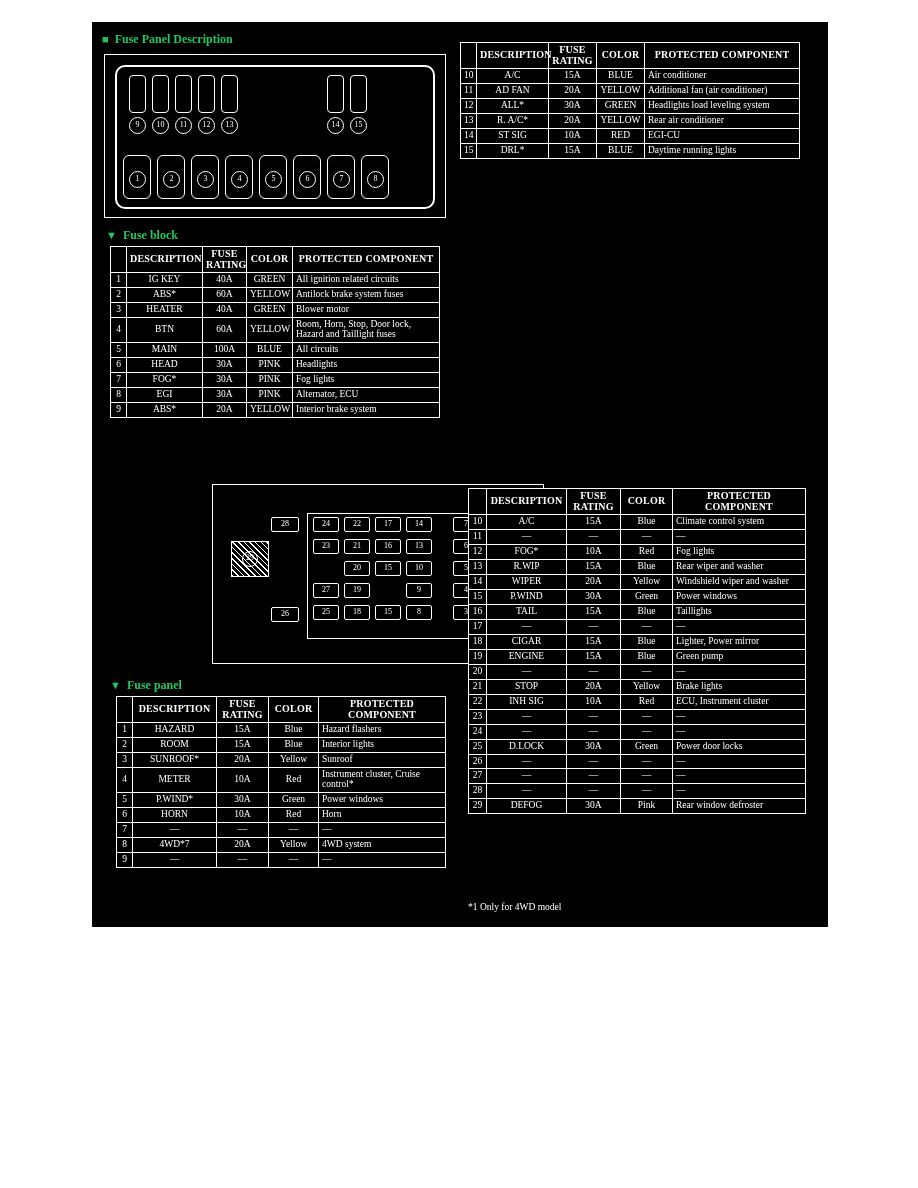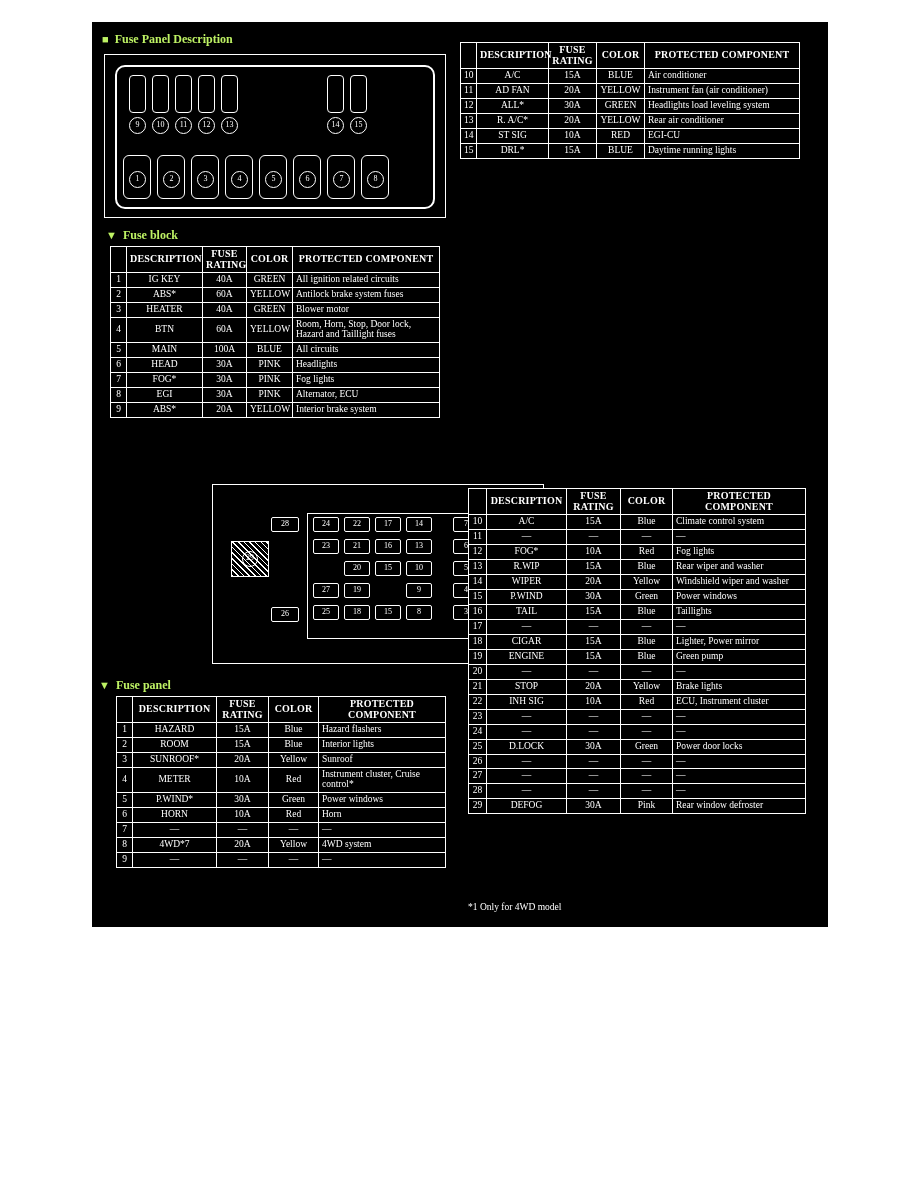--- a/index.html
+++ b/index.html
@@ -21,21 +21,21 @@
     height: 905px;
     background: #000000;
     color: #ffffff;
   }
   
   .sec-header {
     position: absolute;
     font-family: "Liberation Serif", serif;
     font-weight: bold;
     font-size: 12px;
-    color: #bef264;
+    color: #22c55e;
     white-space: nowrap;
   }
   .sec-header .marker {
     display: inline-block;
     margin-right: 6px;
     font-size: 11px;
     line-height: 1;
   }
   
   table.fuse {
@@ -191,21 +191,21 @@
           <td class="c">A/C</td>
           <td class="c">15A</td>
           <td class="c">BLUE</td>
           <td class="l">Air conditioner</td>
         </tr>
         <tr>
           <td class="num">11</td>
           <td class="c">AD FAN</td>
           <td class="c">20A</td>
           <td class="c">YELLOW</td>
-          <td class="l">Instrument fan (air conditioner)</td>
+          <td class="l">Additional fan (air conditioner)</td>
         </tr>
         <tr>
           <td class="num">12</td>
           <td class="c">ALL*</td>
           <td class="c">30A</td>
           <td class="c">GREEN</td>
           <td class="l">Headlights load leveling system</td>
         </tr>
         <tr>
           <td class="num">13</td>
@@ -358,21 +358,21 @@
     <div class="tag" style="left:193px; top:98px; width:24px;">9</div>
     <div class="tag" style="left:240px; top:98px; width:24px;">4</div>
 
     <div class="tag" style="left:100px; top:120px; width:24px;">25</div>
     <div class="tag" style="left:131px; top:120px; width:24px;">18</div>
     <div class="tag" style="left:162px; top:120px; width:24px;">15</div>
     <div class="tag" style="left:193px; top:120px; width:24px;">8</div>
     <div class="tag" style="left:240px; top:120px; width:24px;">3</div>
   </div>
 
-  <div class="sec-header" style="left:7px; top:656px;">
+  <div class="sec-header" style="left:18px; top:656px;">
     <span class="marker">▼</span><span>Fuse panel</span>
   </div>
 
   <table class="fuse" id="fuse-panel-left-table" style="position:absolute; left:24px; top:674px; width:330px;">
     <colgroup>
         <col style="width:16px">
         <col style="width:84px">
         <col style="width:52px">
         <col style="width:50px">
         <col>

